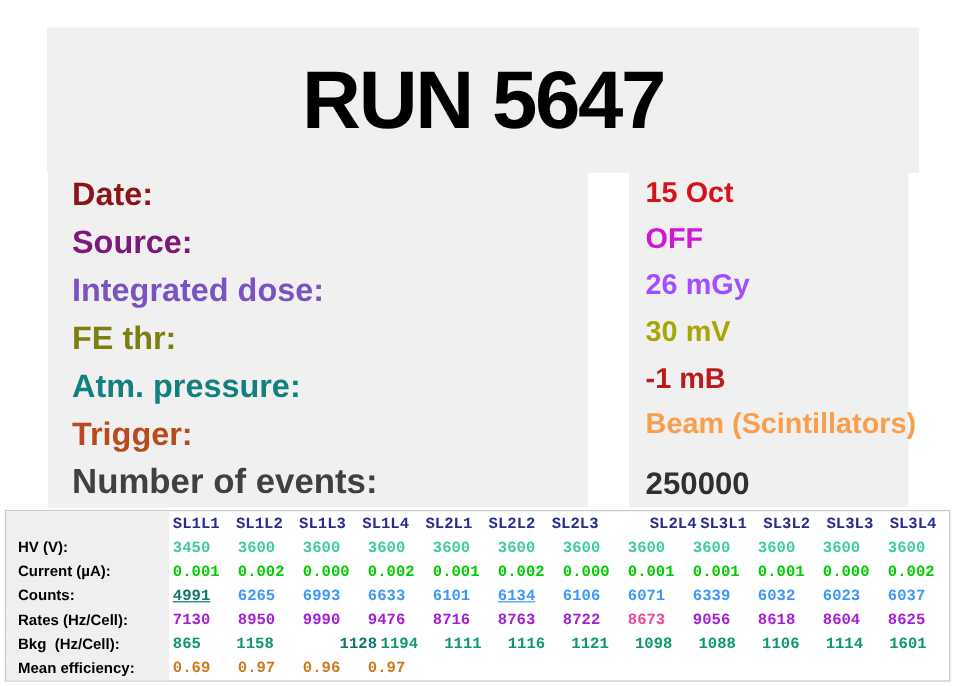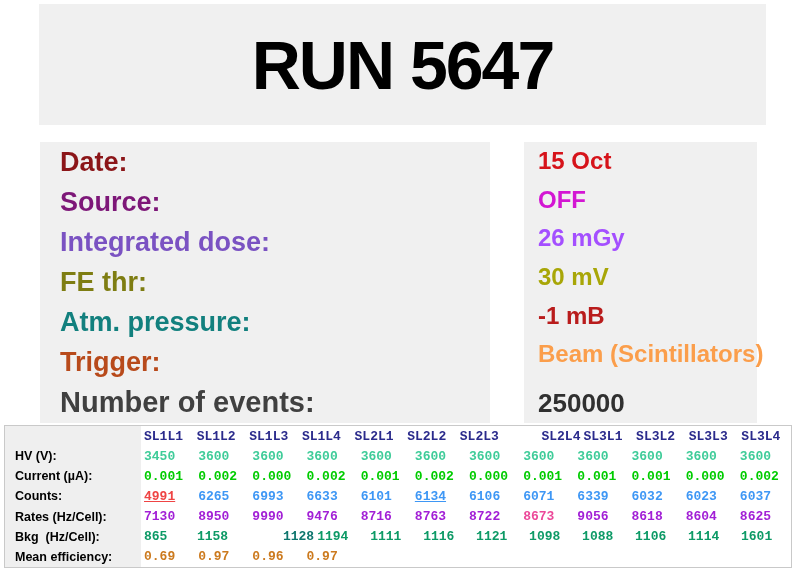--- a/index.html
+++ b/index.html
@@ -1,21 +1,21 @@
 <!DOCTYPE html>
 <html><head>
 <meta charset="utf-8">
 <style>
   html, body { margin:0; padding:0; }
   body {
     width:796px; height:572px; background:#ffffff; overflow:hidden;
     font-family:"Liberation Sans", sans-serif; position:relative;
   }
   .banner {
-    position:absolute; left:39px; top:4px; width:727px; height:121px;
+    position:absolute; left:39px; top:23px; width:727px; height:121px;
     background:#f0f0f0; display:flex; align-items:center; justify-content:center;
   }
   .banner-title {
     font-size:68px; font-weight:bold; color:#000; letter-spacing:-2px;
   }
   .info-labels {
     position:absolute; left:40px; top:142px; width:450px; height:281px;
     background:#f0f0f0; display:flex; flex-direction:column;
   }
   .info-values {
@@ -119,21 +119,21 @@
         <div class="tcell" style="color: rgb(0, 204, 0);">0.002</div>
         <div class="tcell" style="color: rgb(0, 204, 0);">0.000</div>
         <div class="tcell" style="color: rgb(0, 204, 0);">0.001</div>
         <div class="tcell" style="color: rgb(0, 204, 0);">0.001</div>
         <div class="tcell" style="color: rgb(0, 204, 0);">0.001</div>
         <div class="tcell" style="color: rgb(0, 204, 0);">0.000</div>
         <div class="tcell" style="color: rgb(0, 204, 0);">0.002</div>
       </div>
       <div class="trow">
         <div class="tlabel">Counts:</div>
-        <div class="tcell" style="color: #ef4444; text-decoration: underline;">4991</div>
+        <div class="tcell" style="color: #0f766e; text-decoration: underline;">4991</div>
         <div class="tcell" style="color: rgb(62, 151, 245);">6265</div>
         <div class="tcell" style="color: rgb(62, 151, 245);">6993</div>
         <div class="tcell" style="color: rgb(62, 151, 245);">6633</div>
         <div class="tcell" style="color: rgb(62, 151, 245);">6101</div>
         <div class="tcell" style="color: rgb(62, 151, 245); text-decoration: underline;">6134</div>
         <div class="tcell" style="color: rgb(62, 151, 245);">6106</div>
         <div class="tcell" style="color: rgb(62, 151, 245);">6071</div>
         <div class="tcell" style="color: rgb(62, 151, 245);">6339</div>
         <div class="tcell" style="color: rgb(62, 151, 245);">6032</div>
         <div class="tcell" style="color: rgb(62, 151, 245);">6023</div>

